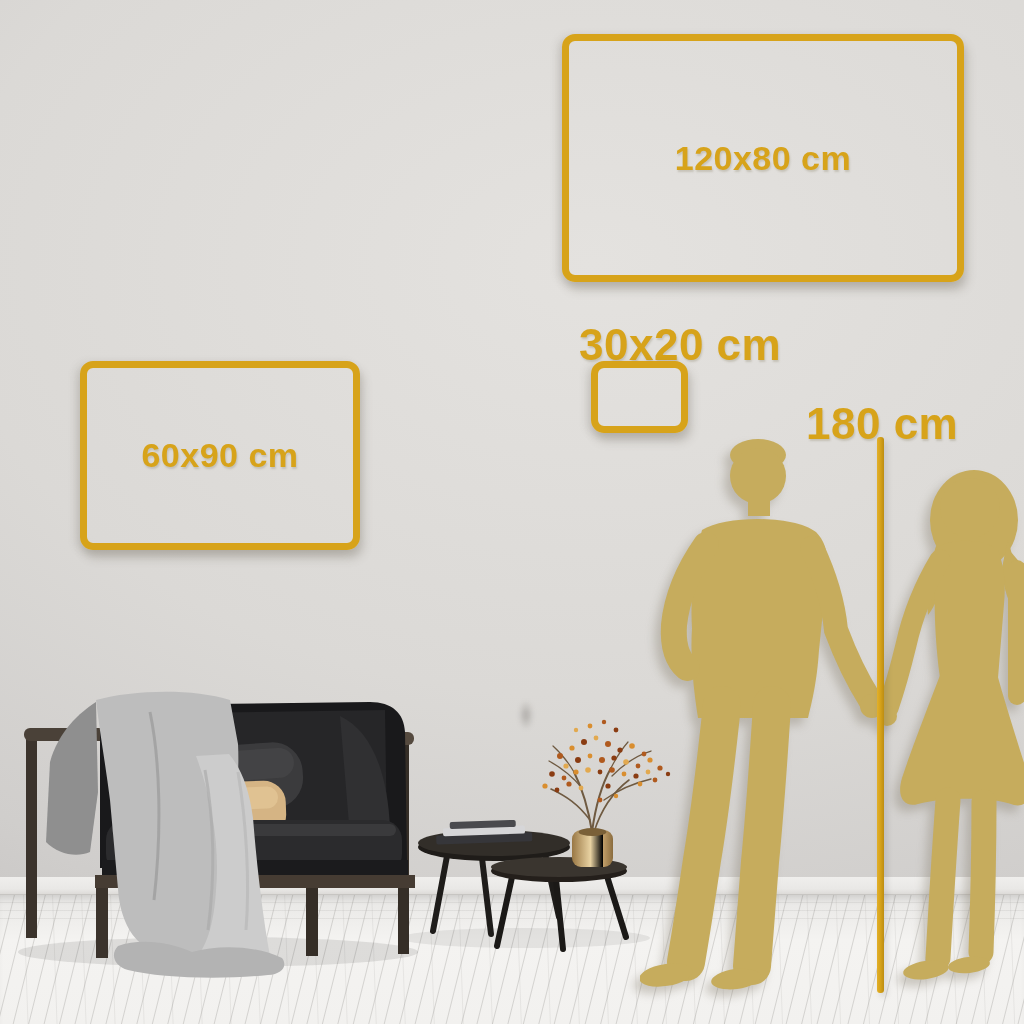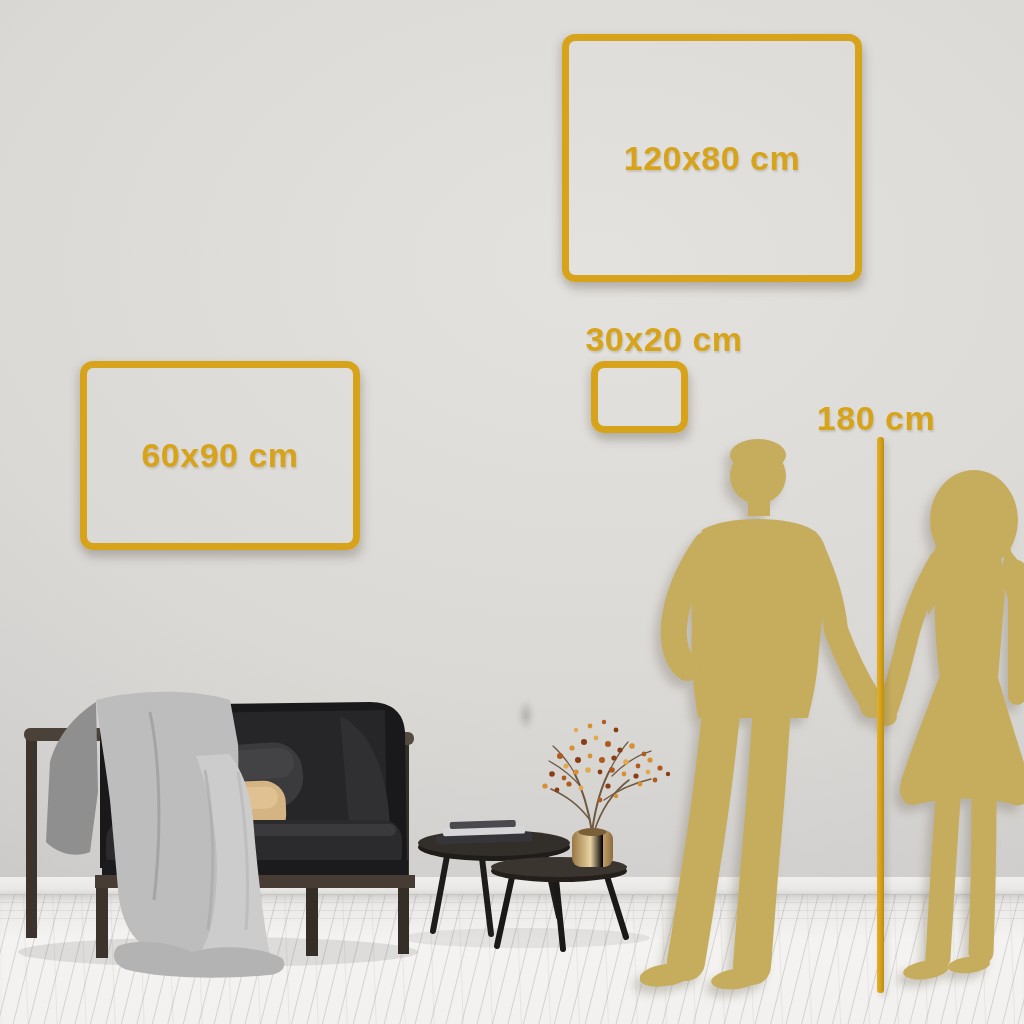--- a/index.html
+++ b/index.html
@@ -47,21 +47,21 @@
     box-shadow:3px 8px 10px rgba(108,102,90,0.30), -4px 2px 8px rgba(108,102,90,0.18);
   }
   .size-label{
     color:var(--gold);
     font-size:34px;font-weight:bold;letter-spacing:.5px;
     text-shadow:1px 2px 2px rgba(120,110,80,0.25);
     white-space:nowrap;
   }
   .floating-label{
     color:var(--gold);
-    font-size:34px;font-weight:bold;letter-spacing:.5px;
+    font-size:44px;font-weight:bold;letter-spacing:.5px;
     text-shadow:1px 2px 2px rgba(120,110,80,0.25);
     text-align:center;white-space:nowrap;
   }
   
   #height-line{
     left:877px;top:437px;width:7px;height:556px;
     background:linear-gradient(90deg,#E2B02B 0%, var(--gold) 45%, #BD8D12 100%);
     border-radius:3px;
     box-shadow:3px 4px 6px rgba(0,0,0,0.12);
   }
@@ -241,21 +241,21 @@
         <ellipse cx="926" cy="970" rx="23" ry="9" transform="rotate(-8 926 970)"></ellipse>
         <ellipse cx="969" cy="965" rx="21" ry="8" transform="rotate(-6 969 965)"></ellipse>
       </g>
     </g>
   </svg>
 
   <div id="height-line" class="abs"></div>
   <div class="abs floating-label" style="left:806px;top:399px;width:140px;">180 cm</div>
 
 
-  <div class="abs size-frame" style="left:562px;top:34px;width:300px;height:248px">
+  <div class="abs size-frame" style="left:562px;top:34px;width:402px;height:248px">
     <span class="size-label">120x80 cm</span>
   </div>
 
   <div class="abs size-frame" style="left:80px;top:361px;width:280px;height:189px">
     <span class="size-label">60x90 cm</span>
   </div>
 
 
   <div class="abs floating-label" style="left:579px;top:320px;width:170px;">30x20 cm</div>
   <div class="abs size-frame" style="left:591px;top:361px;width:97px;height:72px"></div>

